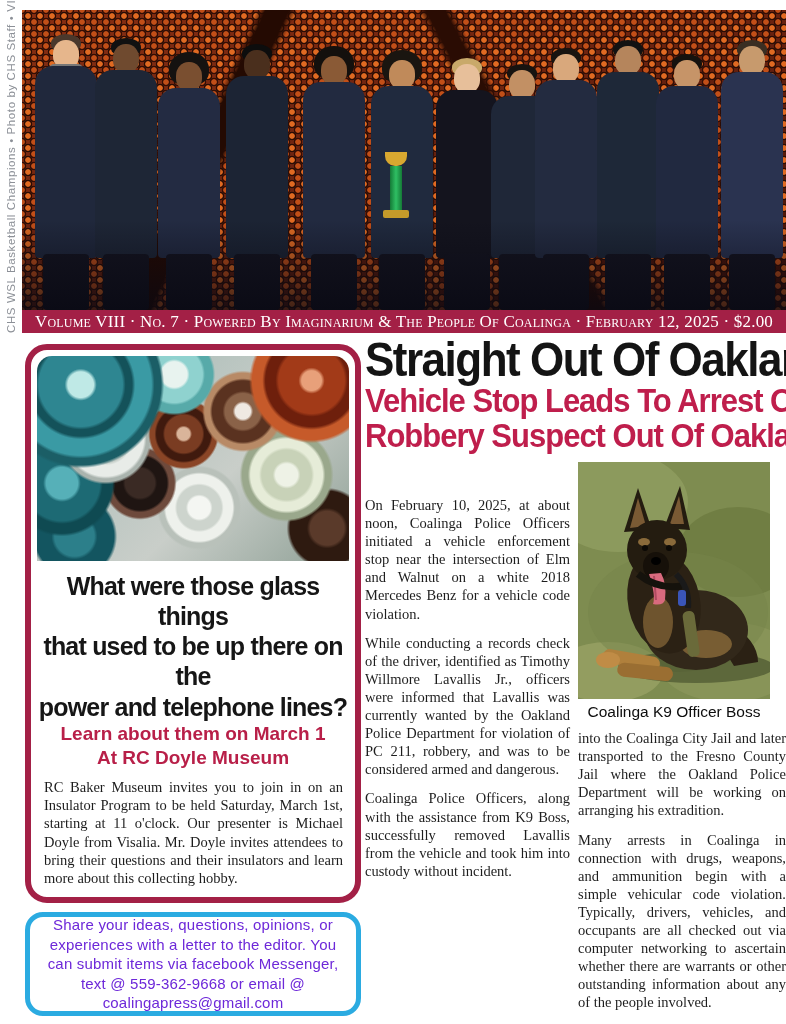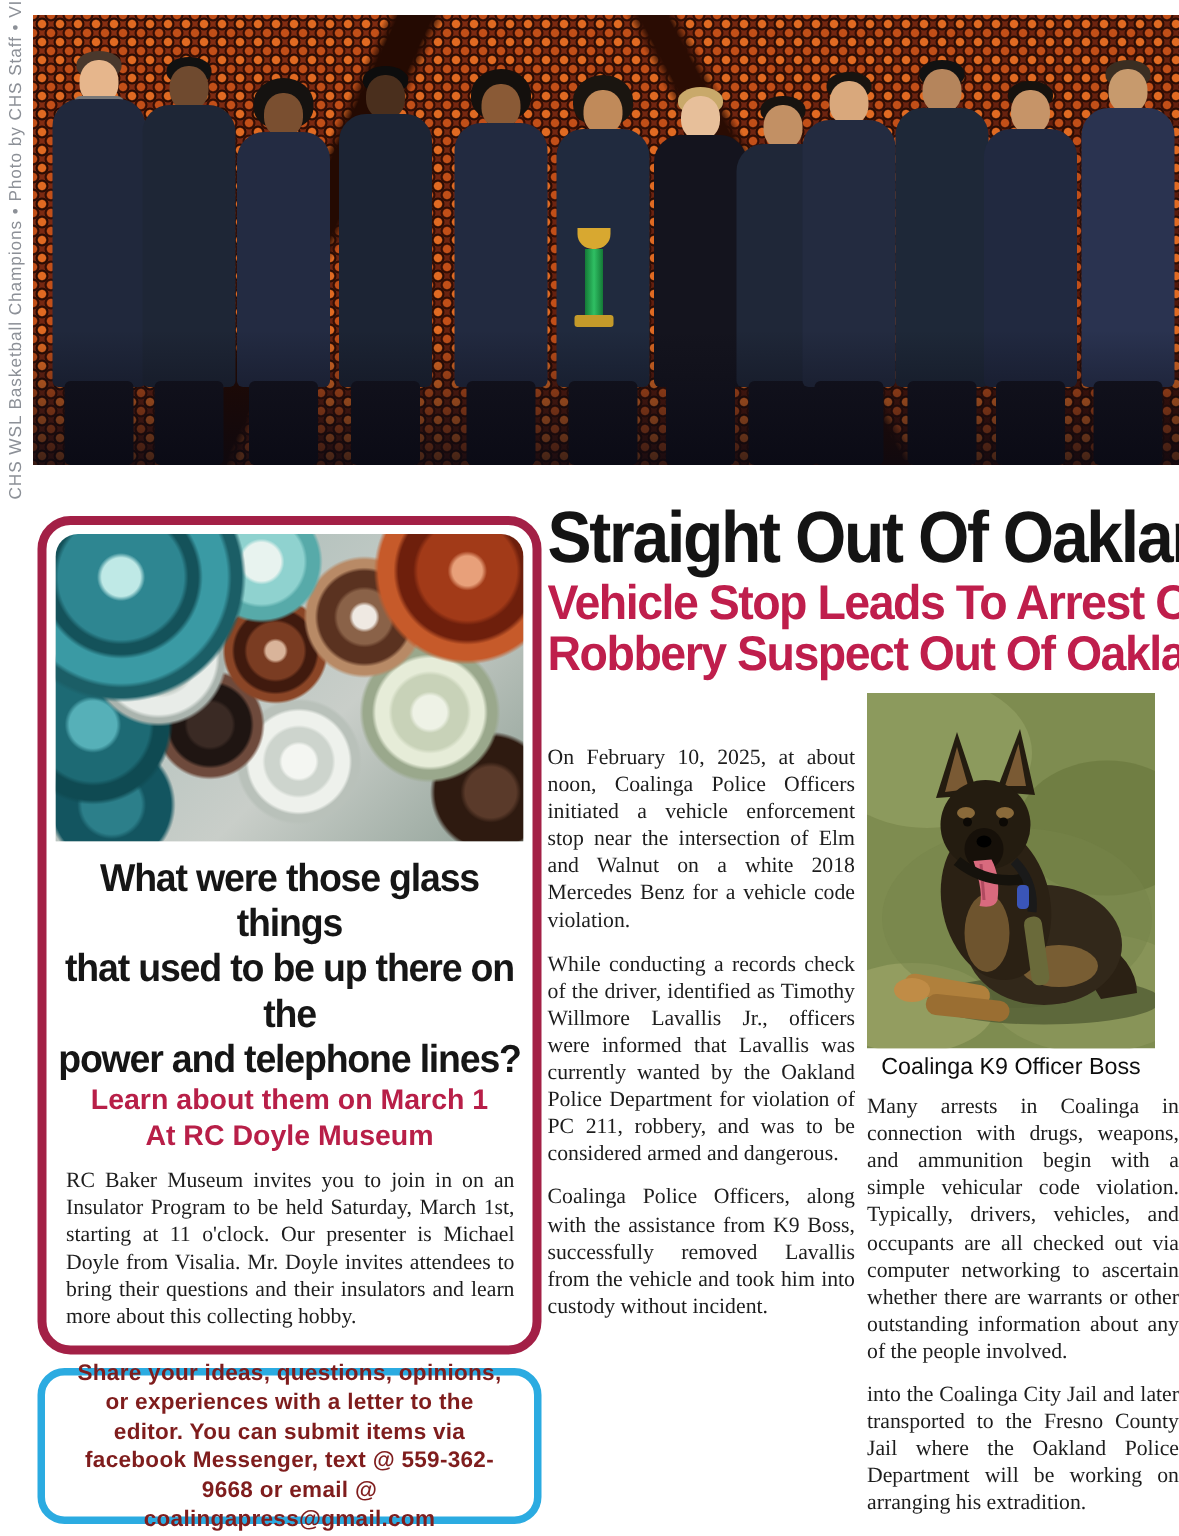--- a/index.html
+++ b/index.html
@@ -77,22 +77,22 @@
   .lb-subhead{margin:6px 6px 0;text-align:center;
     font-family:"Liberation Sans",sans-serif;font-weight:bold;color:#b81f48;
     font-size:19px;line-height:24px;}
   .lb-body{padding:8px 12px 0 13px;}
   .lb-body p{margin:0 0 11px;font-size:14.5px;line-height:18.2px;text-align:justify;color:#1d1d1d;}
 
   
   .letters-box{position:absolute;left:25px;top:912px;width:336px;height:104px;box-sizing:border-box;
     border:5px solid #2babe1;border-radius:18px;background:#fff;
     display:flex;align-items:center;justify-content:center;padding:2px 8px;}
-  .letters-box p{margin:10px;text-align:center;
-    font-family:"Liberation Sans",sans-serif;font-weight:bold;color:#7f1d1d;
+  .letters-box p{margin:0;text-align:center;
+    font-family:"Liberation Sans",sans-serif;font-weight:normal;color:#6d28d9;
     font-size:15px;line-height:19.5px;letter-spacing:.2px;}
 
   
   .article{position:absolute;left:365px;top:333px;width:421px;}
   .art-h1{margin:0;text-align:center;font-family:"Liberation Sans",sans-serif;font-weight:bold;
     color:#141414;font-size:44px;line-height:47px;letter-spacing:-1.5px;
     transform:scaleY(1.1);transform-origin:top center;white-space:nowrap;}
   .art-h2{margin:4px 0 0;text-align:center;font-family:"Liberation Sans",sans-serif;font-weight:bold;
     color:#bf1e4c;font-size:31px;line-height:33px;letter-spacing:-1px;
     transform:scaleY(1.05);transform-origin:top center;}
@@ -192,20 +192,21 @@
             <div class="p-legs" style="bottom:0;height:56px;width:46px"></div>
           </div>
           <div class="trophy" style="left: 47.2%; bottom: 92px;">
             <div class="cup"></div>
             <div class="col"></div>
             <div class="base"></div>
           </div>
         </div>
       <div class="floor-shade"></div>
     </div>
+    <div class="banner">Volume VIII · No. 7 · Powered By Imaginarium &amp; The People Of Coalinga · February 12, 2025 · $2.00</div>
   </div>
 
   <div class="left-box">
     <div class="insulator-photo"></div>
     <div class="lb-headline">
       <span>What were those glass things</span>
       <span>that used to be up there on the</span>
       <span>power and telephone lines?</span>
     </div>
     <div class="lb-subhead">
@@ -265,19 +266,19 @@
             <ellipse cx="78" cy="99" rx="5" ry="4" fill="#000"></ellipse>
             <path d="M71 112 q7 22 4 30 q10 2 12 -4 q2 -16 -4 -27 z" fill="#d96a7e"></path>
             <path d="M76 114 l2 24" stroke="#b04a60" stroke-width="2" fill="none"></path>
             <path d="M60 112 q20 16 44 12" stroke="#15120c" stroke-width="7" fill="none"></path>
             <path d="M98 112 q14 14 12 34" stroke="#1a1a1a" stroke-width="6" fill="none"></path>
             <rect x="100" y="128" width="8" height="16" rx="3" fill="#3a55b8"></rect>
             <rect x="104" y="150" width="12" height="46" rx="5" fill="#6a6a3a" transform="rotate(-8 104 150)"></rect>
           </svg>
           <div class="k9-caption">Coalinga K9 Officer Boss</div>
         </div>
+        <p>into the Coalinga City Jail and later transported to the Fresno County Jail where the Oakland Police Department will be working on arranging his extradition.</p>
         <p>Many arrests in Coalinga in connection with drugs, weapons, and ammunition begin with a simple vehicular code violation. Typically, drivers, vehicles, and occupants are all checked out via computer networking to ascertain whether there are warrants or other outstanding information about any of the people involved.</p>
-        <p>into the Coalinga City Jail and later transported to the Fresno County Jail where the Oakland Police Department will be working on arranging his extradition.</p>
       </div>
     </div>
   </div>
 
 </div>
 
 </body></html>

